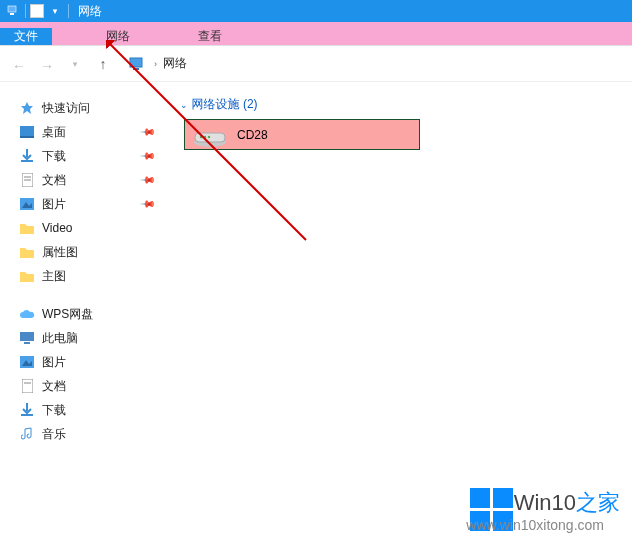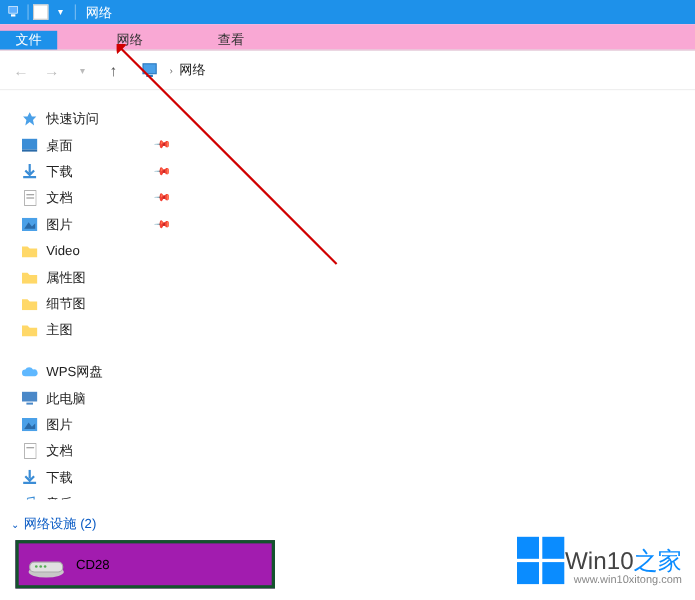--- a/index.html
+++ b/index.html
@@ -12,37 +12,37 @@
   .titlebar .tb-title { margin-left: 6px; font-size: 12px; }
   .ribbon { height: 24px; background: #f9a8d4; border-bottom: 1px solid #e0e0e0; display: flex; align-items: flex-end; gap: 40px; }
   .ribbon .tab { padding: 0 14px; display: flex; align-items: center; font-size: 12px; color: #333; cursor: default; }
   .ribbon .tab.active { background: #1e91ea; color: #fff; }
   .navbar { height: 36px; display: flex; align-items: center; padding: 0 10px; gap: 10px; border-bottom: 1px solid #eee; }
   .navbar .nav-btn { width: 18px; color: #555; font-size: 14px; text-align: center; }
   .navbar .nav-btn.disabled { color: #bbb; }
   .navbar .breadcrumb { display: flex; align-items: center; gap: 6px; margin-left: 6px; }
   .navbar .breadcrumb .crumb-icon { width: 20px; height: 16px; }
   .navbar .breadcrumb .crumb-text { font-size: 12px; color: #222; }
-  .body { display: flex; height: calc(545px - 22px - 24px - 36px); flex-direction: column; }
+  .body { display: flex; height: calc(545px - 22px - 24px - 36px); }
   .sidebar { width: 170px; padding: 14px 4px 4px 8px; overflow: hidden; }
   .side-group { margin-bottom: 14px; }
   .side-item { display: flex; align-items: center; height: 24px; padding-left: 10px; font-size: 12px; color: #222; position: relative; }
   .side-item .pin { position: absolute; right: 12px; color: #999; font-size: 10px; transform: rotate(45deg); }
   .side-item .ico { width: 18px; height: 16px; margin-right: 6px; display: flex; align-items: center; justify-content: center; }
   .main { flex: 1; padding: 10px 8px; }
   .group-header { color: #0a5bc4; font-size: 12px; padding: 4px 0 6px 2px; display: flex; align-items: center; gap: 4px; }
   .group-header .chev { font-size: 9px; }
-  .item-tile { width: 236px; height: 44px; background: #a21caf; border: 3px solid #14532d; display: flex; align-items: center; padding-left: 6px; margin-left: 6px; }
+  .item-tile { width: 236px; height: 31px; background: #fca5a5; border: 1px solid #14532d; display: flex; align-items: center; padding-left: 6px; margin-left: 6px; }
   .item-tile .tile-icon { width: 38px; height: 28px; margin-right: 8px; }
   .item-tile .tile-label { font-size: 12px; color: #000; }
-  .watermark { position: absolute; right: 12px; bottom: 14px; display: flex; align-items: center; gap: 1px; }
+  .watermark { position: absolute; right: 12px; bottom: 14px; display: flex; gap: 1px; }
   .watermark .logo-sq { display: grid; grid-template-columns: 20px 20px; grid-template-rows: 20px 20px; gap: 3px; }
   .watermark .logo-sq div { background: #0a8cff; }
   .watermark .wm-text { font-size: 22px; color: #444; font-weight: 500; }
-  .watermark .wm-sub { position: absolute; right: 0; bottom: -2px; font-size: 10px; color: #888; }
+  .watermark .wm-sub { position: absolute; right: 16px; bottom: -2px; font-size: 14px; color: #888; }
   .arrow-overlay { position: absolute; top: 40px; left: 106px; pointer-events: none; }
 </style>
 </head>
 <body>
 
 <div class="titlebar">
   <span class="tb-icon">
     <svg width="14" height="14" viewBox="0 0 14 14">
         <rect x="3" y="2" width="8" height="6" fill="#5fb0ff" stroke="#fff" stroke-width="0.6"></rect>
         <rect x="5" y="9" width="4" height="2" fill="#fff"></rect>
@@ -147,28 +147,20 @@
             </svg>
           </span>
         <span>属性图</span>
       </div>
       <div class="side-item">
         <span class="ico">
             <svg width="14" height="12">
               <path d="M0 2h5l2 2h7v8H0z" fill="#ffd868"></path>
             </svg>
           </span>
-        <span>细节图</span>
-      </div>
-      <div class="side-item">
-        <span class="ico">
-            <svg width="14" height="12">
-              <path d="M0 2h5l2 2h7v8H0z" fill="#ffd868"></path>
-            </svg>
-          </span>
         <span>主图</span>
       </div>
     </div>
 
 
     <div class="side-group">
       <div class="side-item">
         <span class="ico">
             <svg width="16" height="10" viewBox="0 0 16 10">
               <path d="M4 9a3 3 0 010-6 4 4 0 017 0 3 3 0 012 6H4z" fill="#5fb8ff"></path>

